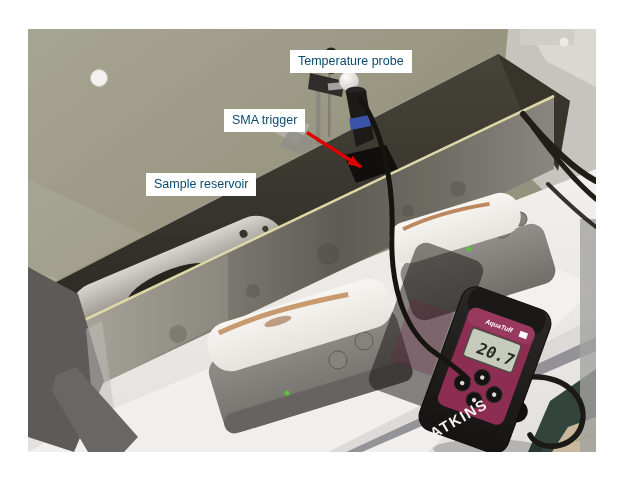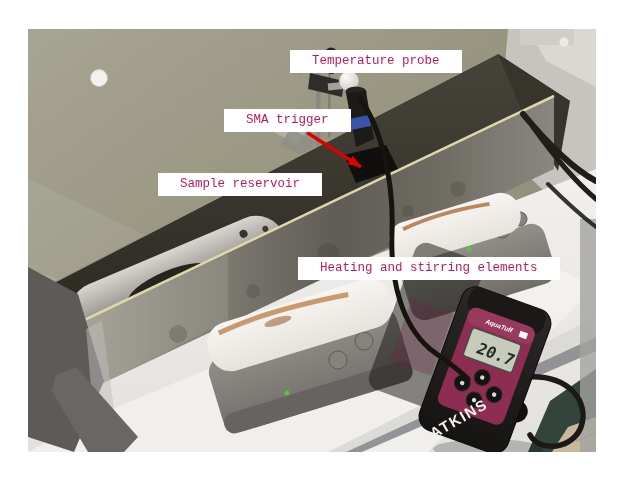--- a/index.html
+++ b/index.html
@@ -1,24 +1,24 @@
 <!DOCTYPE html>
 <html><head>
 <meta charset="utf-8">
 <style>
   html,body{margin:0;padding:0;background:#ffffff;}
   .canvas{position:relative;width:623px;height:482px;background:#ffffff;overflow:hidden;
           font-family:"Liberation Sans",sans-serif;}
   .photo{position:absolute;left:28px;top:29px;width:568px;height:423px;overflow:hidden;background:#98967f;}
   .photo svg{position:absolute;left:0;top:0;}
-  .label{position:absolute;background:#ffffff;color:#be185d;font-size:12.5px;line-height:17px;
-         padding:3px 22px;white-space:nowrap;font-family:Liberation Mono, monospace;}
+  .label{position:absolute;background:#ffffff;color:#0c4a6e;font-size:12.5px;line-height:17px;
+         padding:3px 8px;white-space:nowrap;font-family:Liberation Sans, sans-serif;}
   .lbl-temp{left:262px;top:21px;}
   .lbl-sma{left:196px;top:80px;}
-  .lbl-res{left:130px;top:144px;}
+  .lbl-res{left:118px;top:144px;}
   .lbl-intake{left:27px;top:193px;}
   .lbl-heat{left:270px;top:228px;}
 </style>
 </head>
 <body>
 
 <div class="canvas">
   <div class="photo">
 
     <svg width="568" height="423" viewBox="0 0 568 423">
@@ -214,15 +214,14 @@
         <polygon points="316,126 358,116 370,140 328,154" fill="#100f0d"></polygon>
         <path d="M332,70 C352,96 366,150 364,203 C362,252 374,296 402,320 C418,332 430,340 440,350" stroke="#15140e" stroke-width="5" fill="none" stroke-linecap="round"></path>
       </g>
 
       <line x1="279" y1="103.5" x2="333" y2="138" stroke="#dd0000" stroke-width="3.5" marker-end="url(#arrowHead)"></line>
     </svg>
 
     <div class="label lbl-temp">Temperature probe</div>
     <div class="label lbl-sma">SMA trigger</div>
     <div class="label lbl-res">Sample reservoir</div>
-    <div class="label lbl-heat">Heating and stirring elements</div>
   </div>
 </div>
 
 </body></html>

